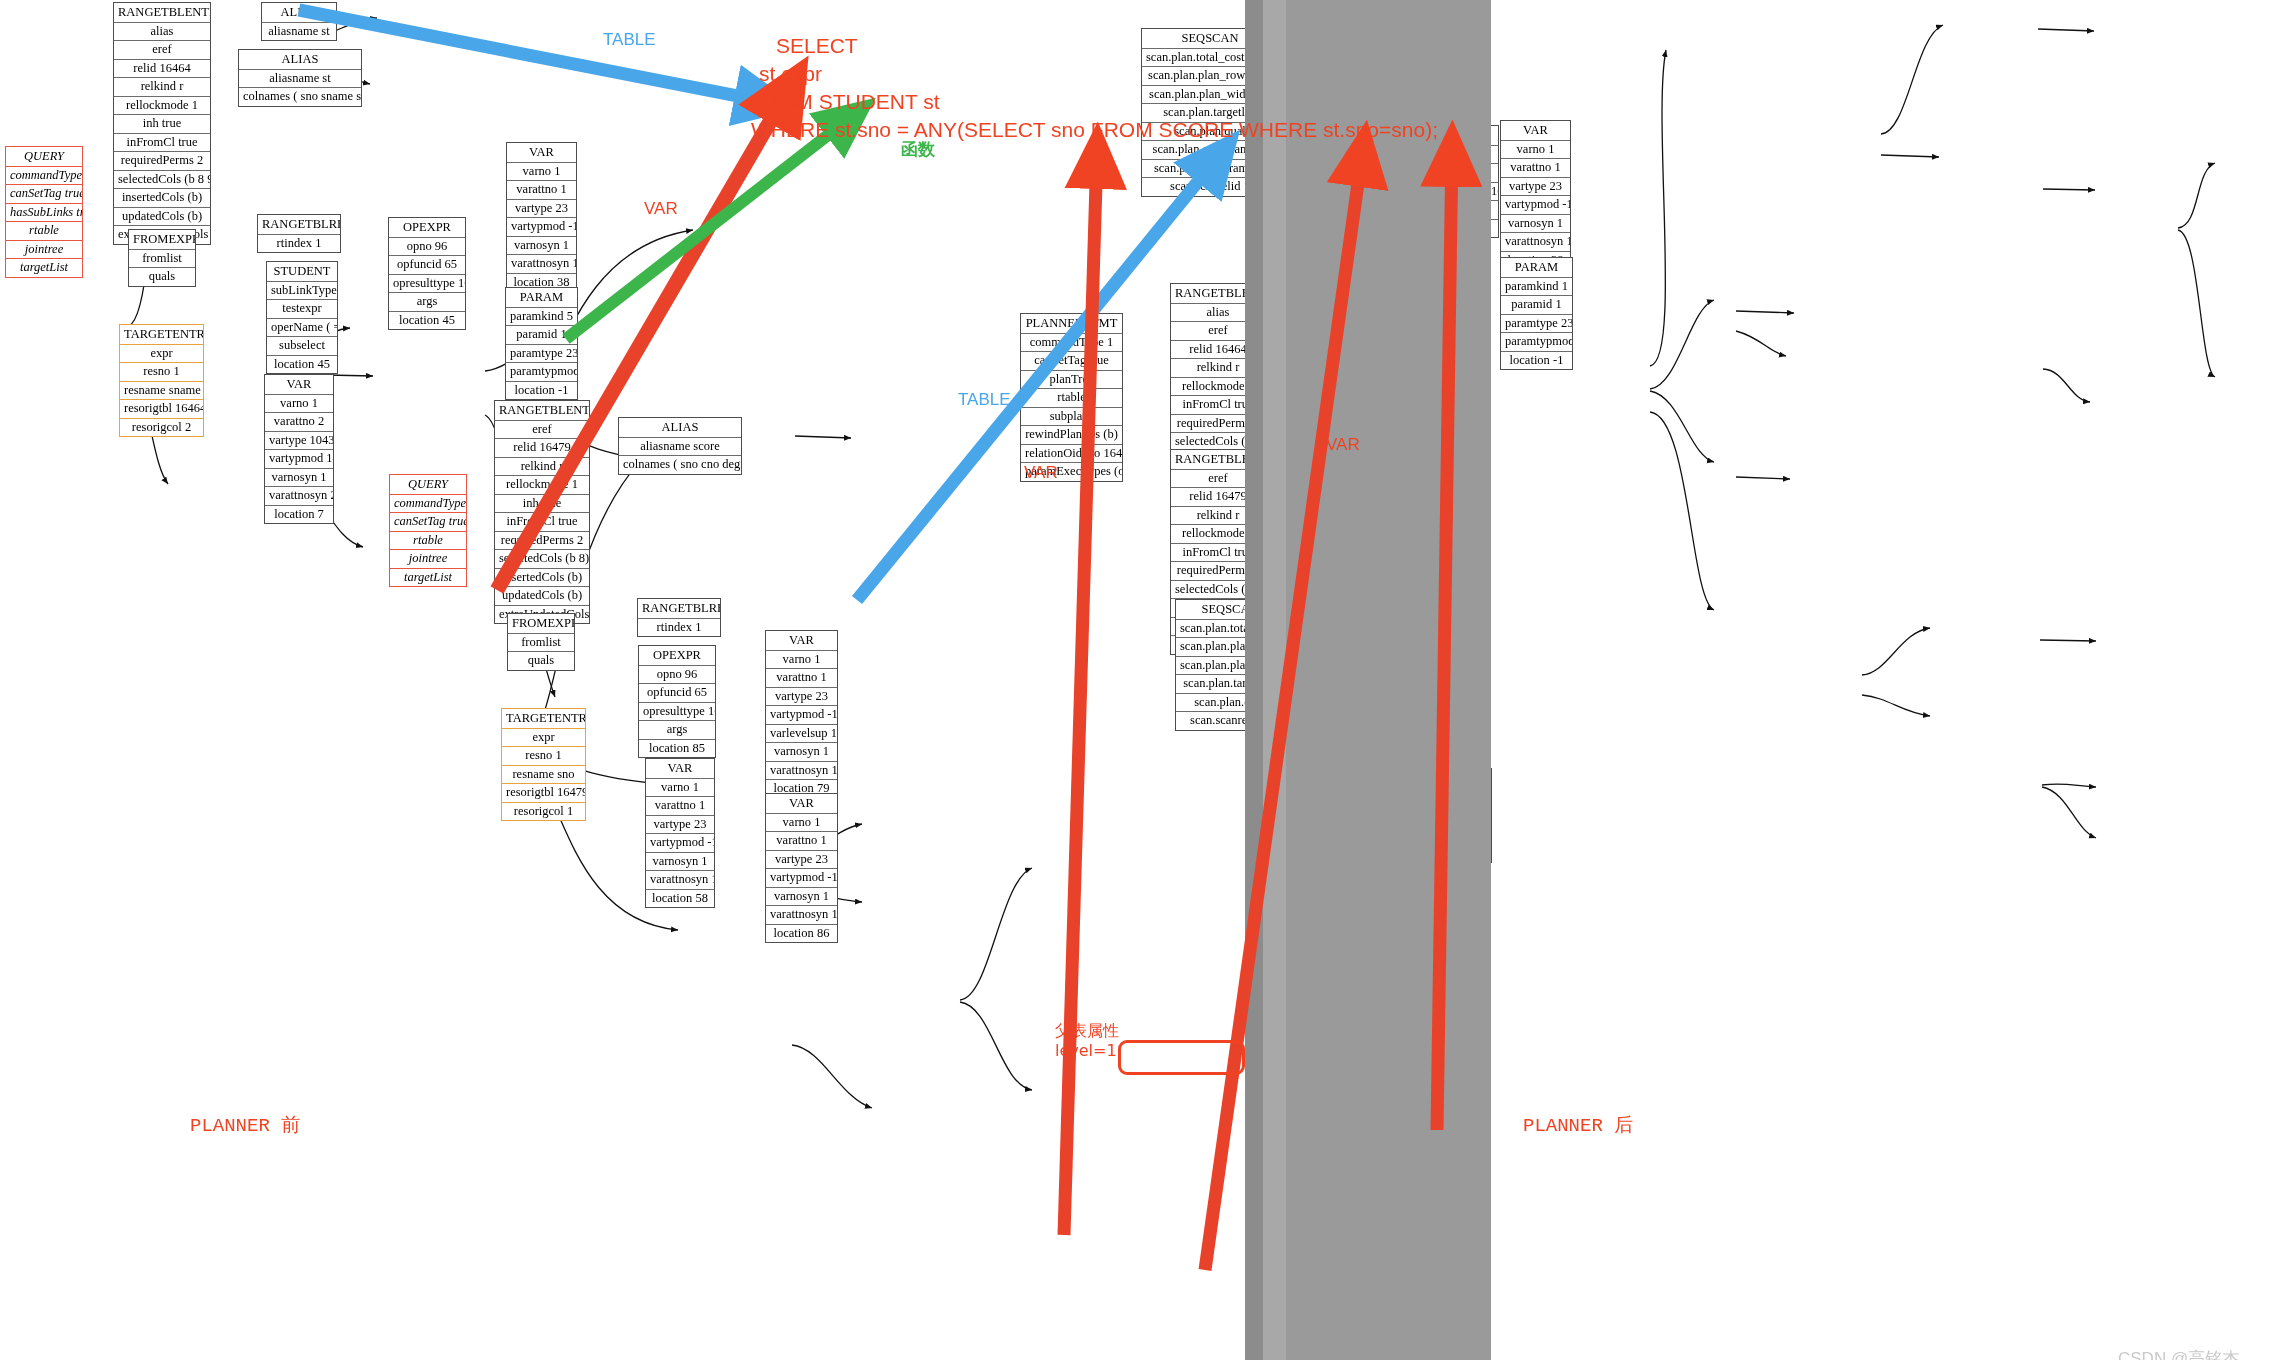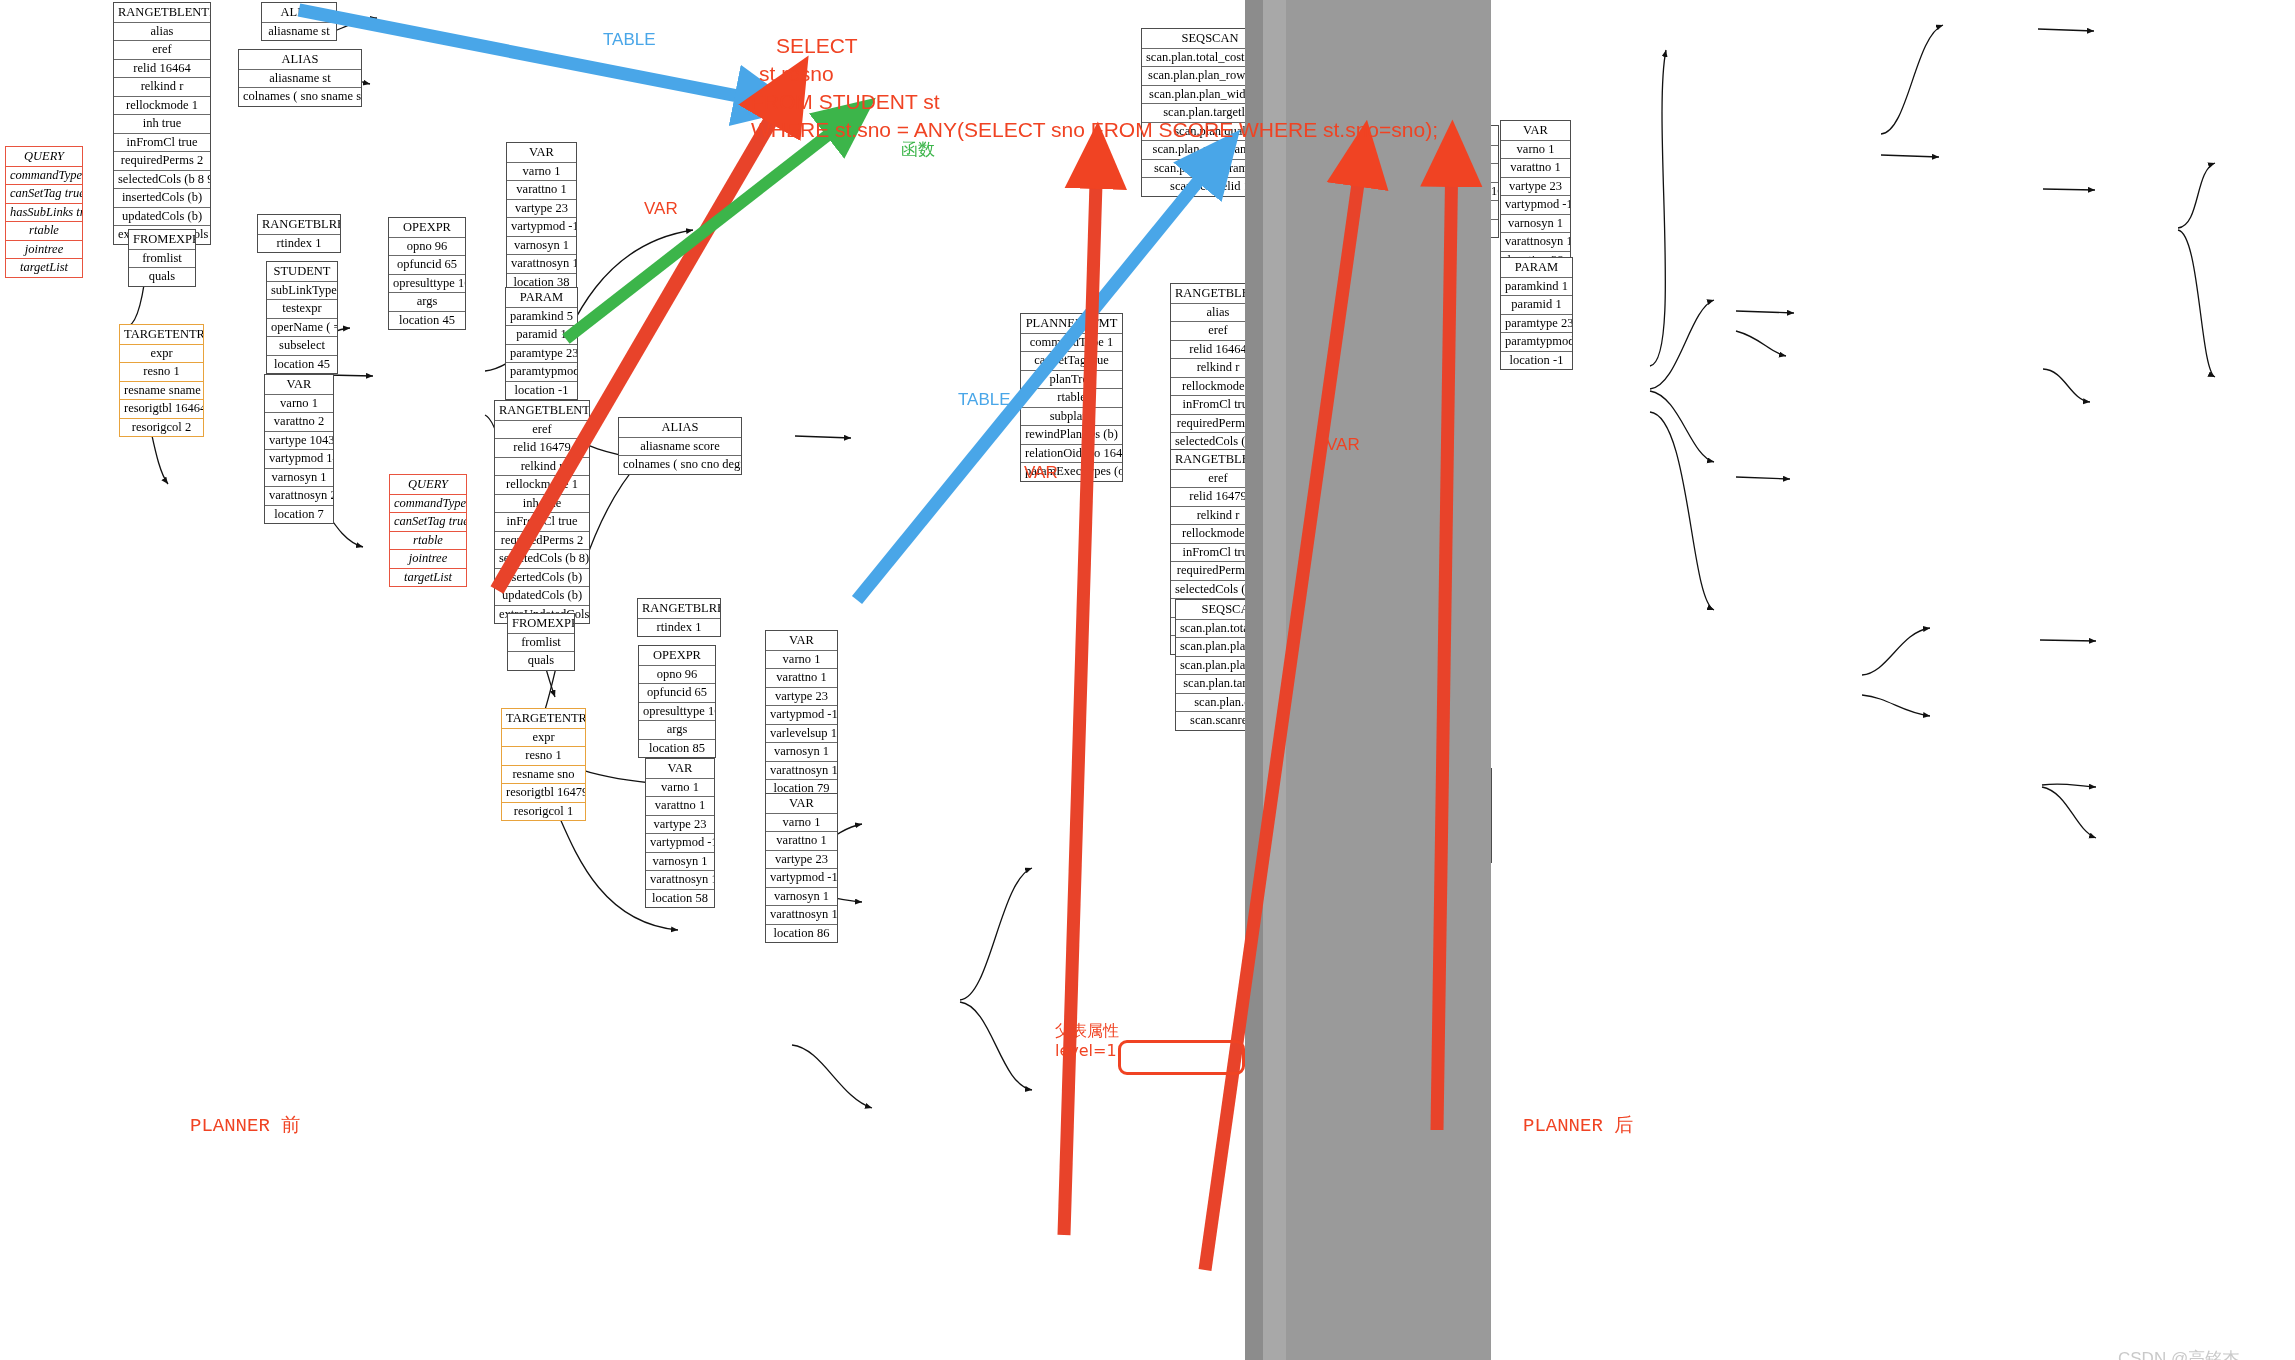--- a/index.html
+++ b/index.html
@@ -70,21 +70,21 @@
     font-size:21px;
     line-height:1.30;
     font-weight:400;
   }
   .label.tag{
     font-family:"Liberation Sans", sans-serif;
     font-size:17px;
   }
   .label.tag.blue{ color:#49a6e8; }
   .label.tag.red{ color:#f04323; }
-  .label.tag.green{ color:#3cb54a; }
+  .label.tag.green{ color:#3cb54a;font-weight:bold; }
   .label.phase{
     font-family:Liberation Mono, monospace;
     color:#f04323;
     font-size:19px;
   }
   .label.cn{
     font-family:"DejaVu Sans", sans-serif;
     color:#f04323;
     font-size:16px;
     line-height:1.15;
@@ -233,21 +233,21 @@
     <path d="M1064,1235 L1097,150" stroke="#e8432a" stroke-width="13" fill="none" marker-end="url(#ahred)"></path>
 
     <path d="M1205,1270 L1363,148" stroke="#e8432a" stroke-width="13" fill="none" marker-end="url(#ahred)"></path>
 
     <path d="M1437,1130 L1452,148" stroke="#e8432a" stroke-width="13" fill="none" marker-end="url(#ahred)"></path>
   </svg>
 
   <div class="hl-box" style="left:1118px;top:1040px;width:121px;height:29px;"></div>
 
   <div class="label sql" style="left:759px;top:32px;margin-left:17px;">SELECT</div>
-  <div class="label sql" style="left:759px;top:60px;">st.resno</div>
+  <div class="label sql" style="left:759px;top:60px;">st.expr</div>
   <div class="label sql" style="left:751px;top:88px;">FROM STUDENT st</div>
   <div class="label sql" style="left:751px;top:116px;">WHERE st.sno = ANY(SELECT sno FROM SCORE WHERE st.sno=sno);</div>
 
   <div class="label tag blue" style="left:603px;top:30px;">TABLE</div>
   <div class="label tag red" style="left:644px;top:199px;">VAR</div>
   <div class="label tag green" style="left:901px;top:138px;">函数</div>
   <div class="label tag blue" style="left:958px;top:390px;">TABLE</div>
   <div class="label tag red" style="left:1024px;top:463px;">VAR</div>
   <div class="label tag red" style="left:1326px;top:435px;">VAR</div>
 

